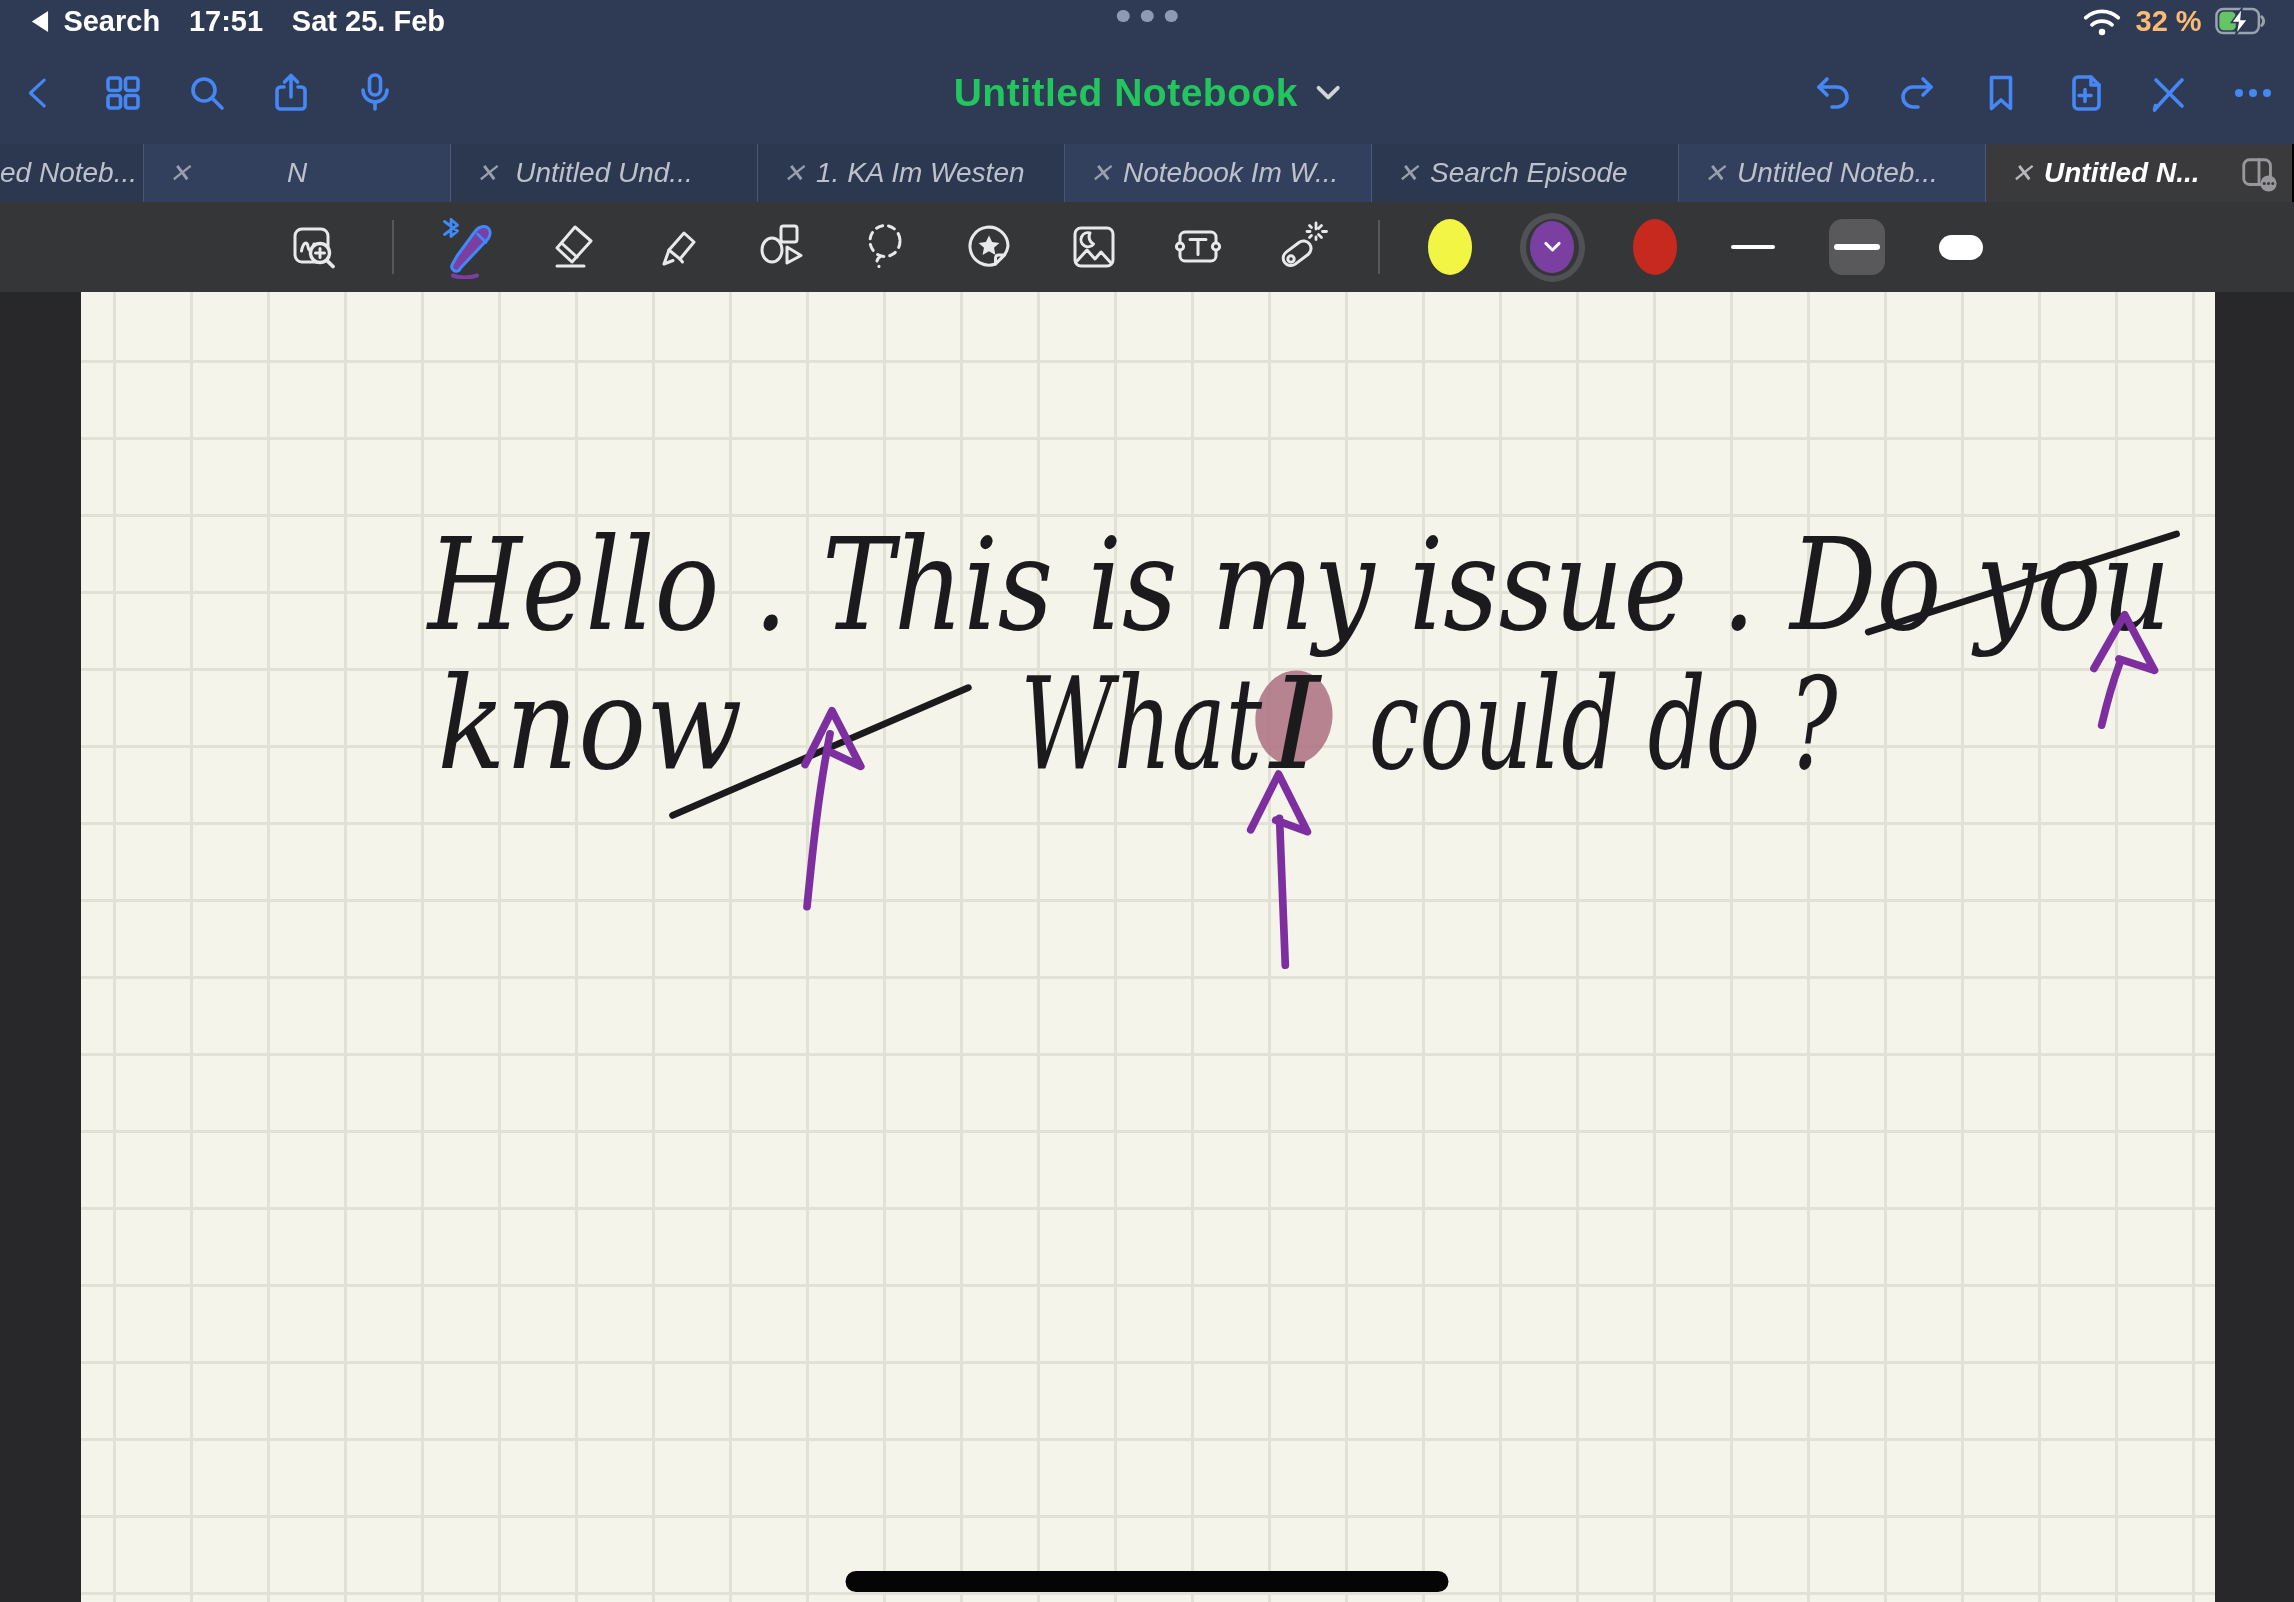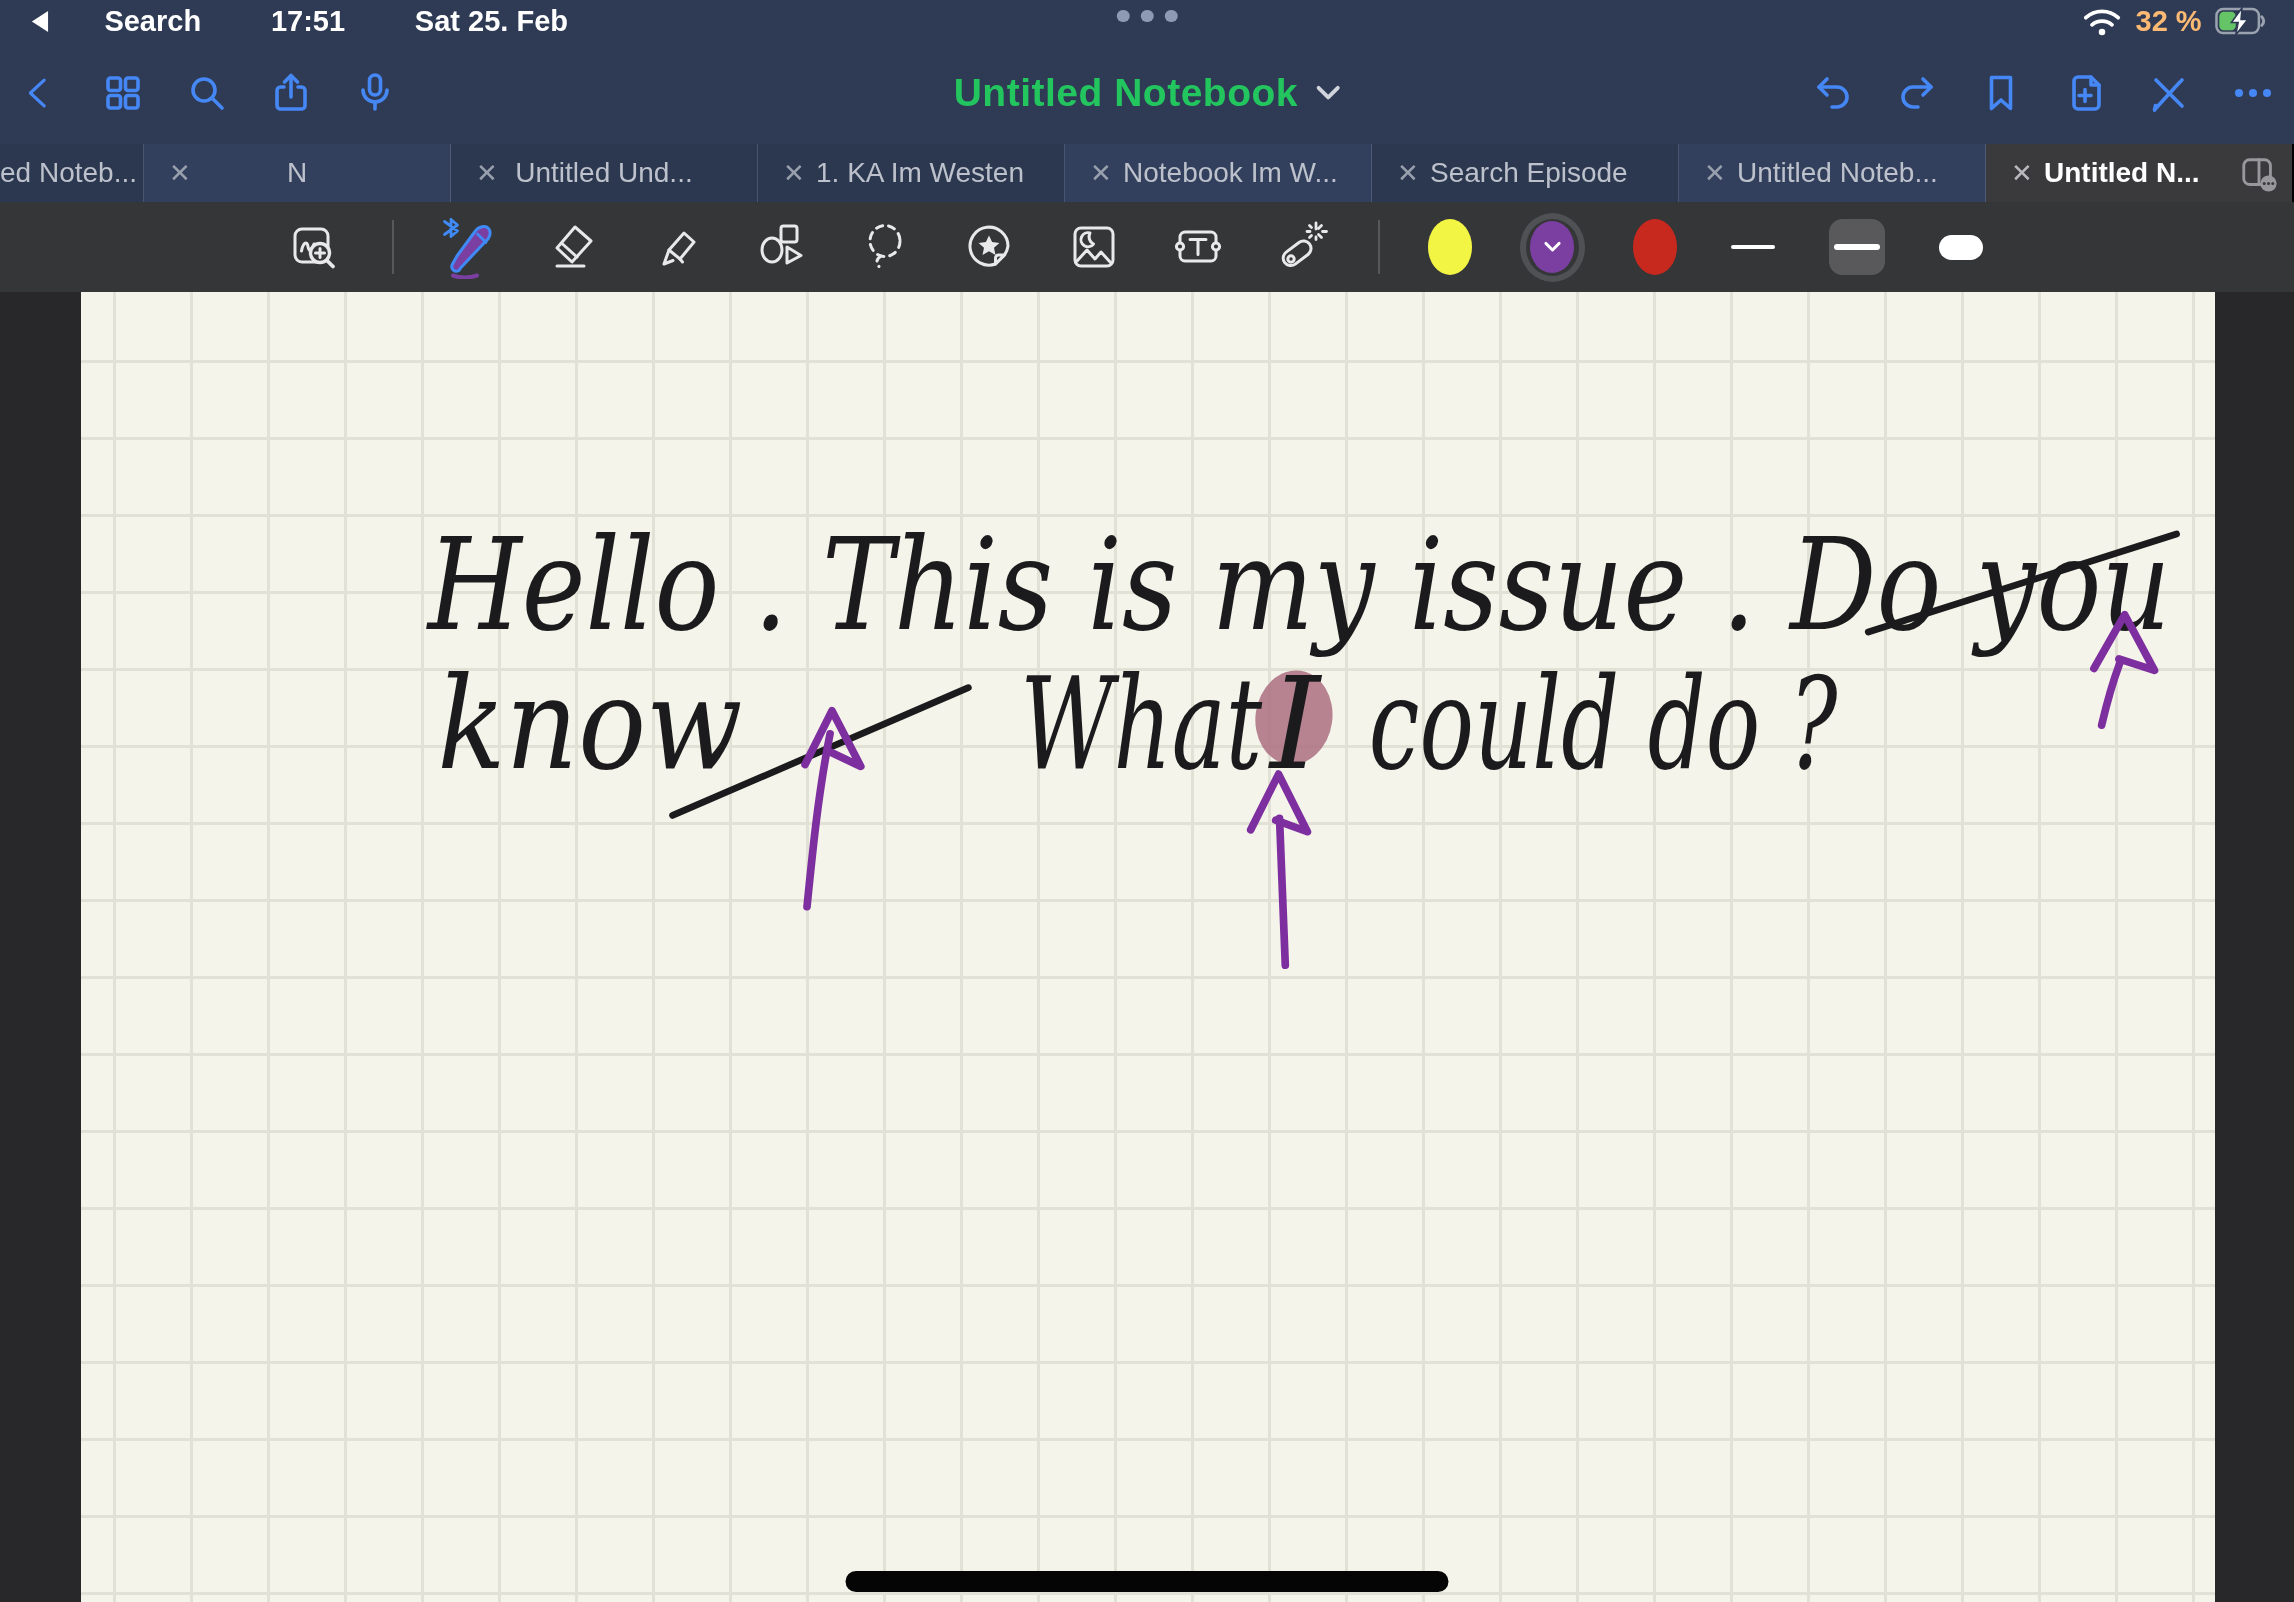--- a/index.html
+++ b/index.html
@@ -3,35 +3,35 @@
 <meta charset="utf-8">
 <style>
   html,body{margin:0;padding:0;background:#000;}
   .screen{position:relative;width:2294px;height:1602px;overflow:hidden;
     font-family:"Liberation Sans",sans-serif;background:#28282a;-webkit-font-smoothing:antialiased;}
 
   
   .topchrome{position:absolute;top:0;left:0;right:0;height:144px;background:#2f3b54;}
   .statusbar{position:absolute;top:0;left:0;right:0;height:42px;display:flex;align-items:center;color:#fff;}
   .status-left{display:flex;align-items:center;gap:13.4px;margin-left:29px;font-size:29px;font-weight:600;}
-  .status-left .seg{margin-right:15.4px;margin-left:41px;}
+  .status-left .seg{margin-right:15.4px;}
   .mt-dots{position:absolute;left:50%;top:9.6px;transform:translateX(-50%);display:flex;gap:11.5px;}
   .mt-dots i{width:12.5px;height:12.5px;border-radius:50%;background:#8e99b3;}
   .status-right{position:absolute;right:25px;top:0;height:42px;display:flex;align-items:center;gap:13.4px;font-size:29px;font-weight:600;color:#fdba74;}
   .navbar{position:absolute;top:42px;left:0;right:0;height:102px;display:flex;align-items:center;}
   .nav-left{display:flex;align-items:center;gap:40px;margin-left:17.3px;}
   .nav-right{position:absolute;right:19px;display:flex;align-items:center;gap:40px;}
   .navicon{width:44px;height:44px;display:flex;align-items:center;justify-content:center;}
   .navicon svg{stroke:#4687f6;fill:none;stroke-width:3.6;stroke-linecap:round;stroke-linejoin:round;}
   .nav-title{position:absolute;left:50%;transform:translateX(-50%);display:flex;align-items:center;gap:17.3px;color:#22c55e;}
   .nav-title .t{font-size:39px;font-weight:700;letter-spacing:0.5px;}
   .nav-title svg{stroke:#cfd4dd;fill:none;stroke-width:4;stroke-linecap:round;stroke-linejoin:round;}
 
   
-  .tabbar{position:absolute;top:144px;left:0;right:0;height:58px;display:flex;background:#000000;}
+  .tabbar{position:absolute;top:144px;left:0;right:0;height:58px;display:flex;background:#000000;font-style:italic;}
   .tab{position:relative;height:58px;display:flex;align-items:center;box-sizing:border-box;
        border-right:1px solid rgba(130,145,175,.32);cursor:default;}
   .tab.shade-dark{background:#2c3850;}
   .tab.shade-light{background:#33405d;}
   .tab.active{background:#3a3a3c;border-right:none;}
   .tab-close{position:absolute;left:25px;font-size:26px;color:#99a0ad;line-height:1;}
   .tab.active .tab-close{color:#b9b9bd;}
   .tab-label{flex:1;text-align:center;font-size:28px;color:#bcc1cb;padding:0 58px 0 58px;white-space:nowrap;overflow:hidden;}
   .tab.first .tab-label{text-align:left;padding-left:0;color:#bcc1cb;}
   .tab.active .tab-label{color:#fff;font-weight:600;padding-right:97px;}

